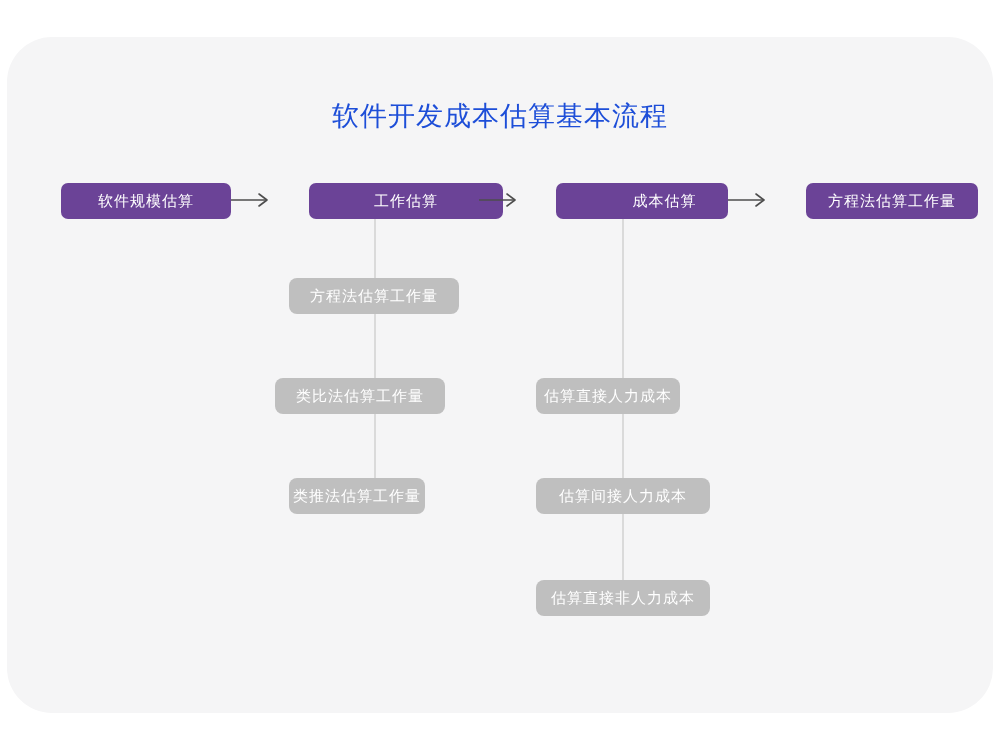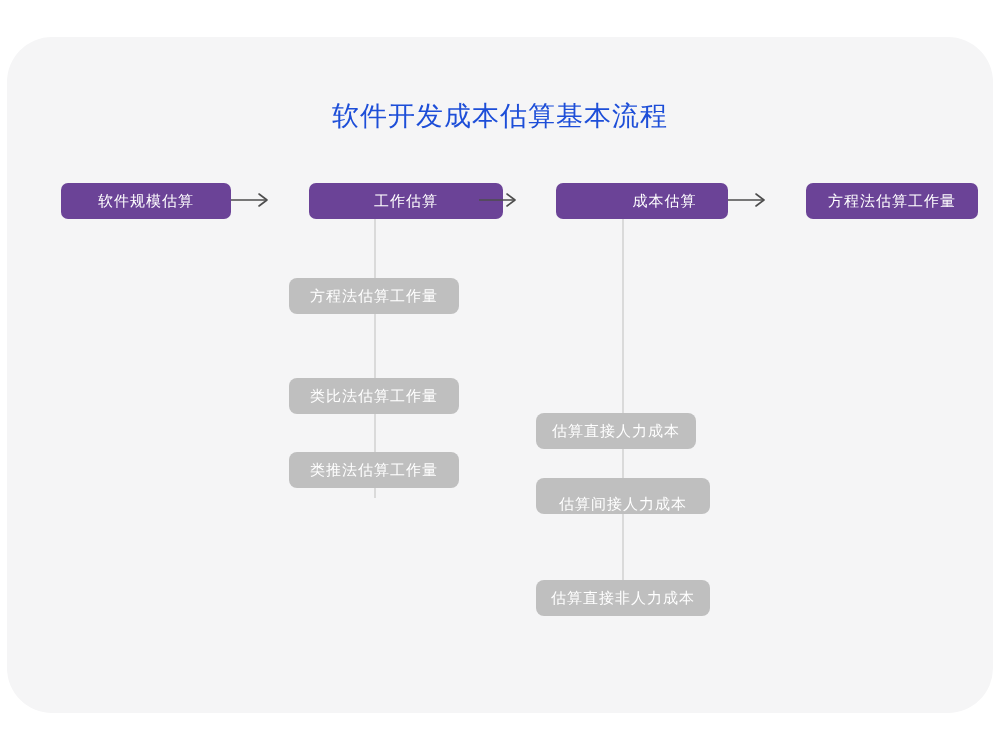--- a/index.html
+++ b/index.html
@@ -108,29 +108,29 @@
     </svg>
   </div>
 
   <div class="node primary" style="left:787px; top:183px; width:172px;">
     <span>方程法估算工作量</span>
   </div>
 
   <div class="node secondary" style="left:289px; top:278px; width:170px;">
     <span>方程法估算工作量</span>
   </div>
-  <div class="node secondary" style="left:289px; top:378px; width:170px;">
+  <div class="node secondary" style="left:275px; top:378px; width:170px;">
     <span>类比法估算工作量</span>
   </div>
-  <div class="node secondary" style="left:289px; top:452px; width:170px;">
+  <div class="node secondary" style="left:289px; top:478px; width:136px;">
     <span>类推法估算工作量</span>
   </div>
 
-  <div class="node secondary" style="left:536px; top:378px; width:160px;margin-top:35px;">
+  <div class="node secondary" style="left:536px; top:378px; width:144px;">
     <span>估算直接人力成本</span>
   </div>
-  <div class="node secondary" style="left:536px; top:478px; width:174px;align-items:flex-end;">
+  <div class="node secondary" style="left:536px; top:478px; width:174px;">
     <span>估算间接人力成本</span>
   </div>
   <div class="node secondary" style="left:536px; top:580px; width:174px;justify-content:center;">
     <span>估算直接非人力成本</span>
   </div>
 </div>
 
 </body></html>

